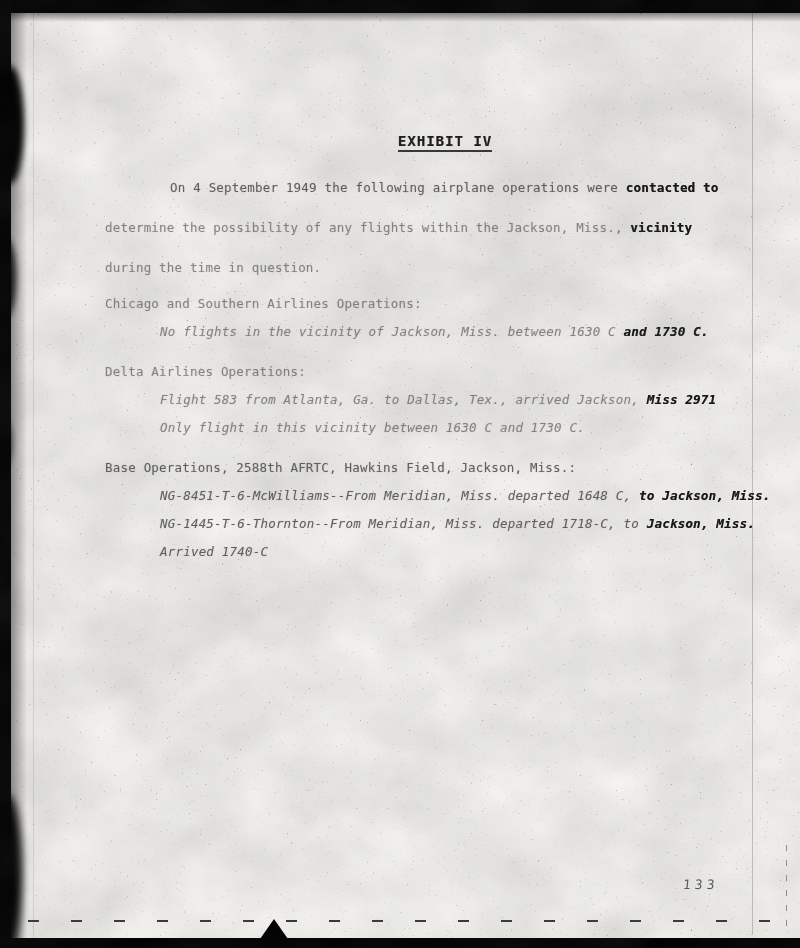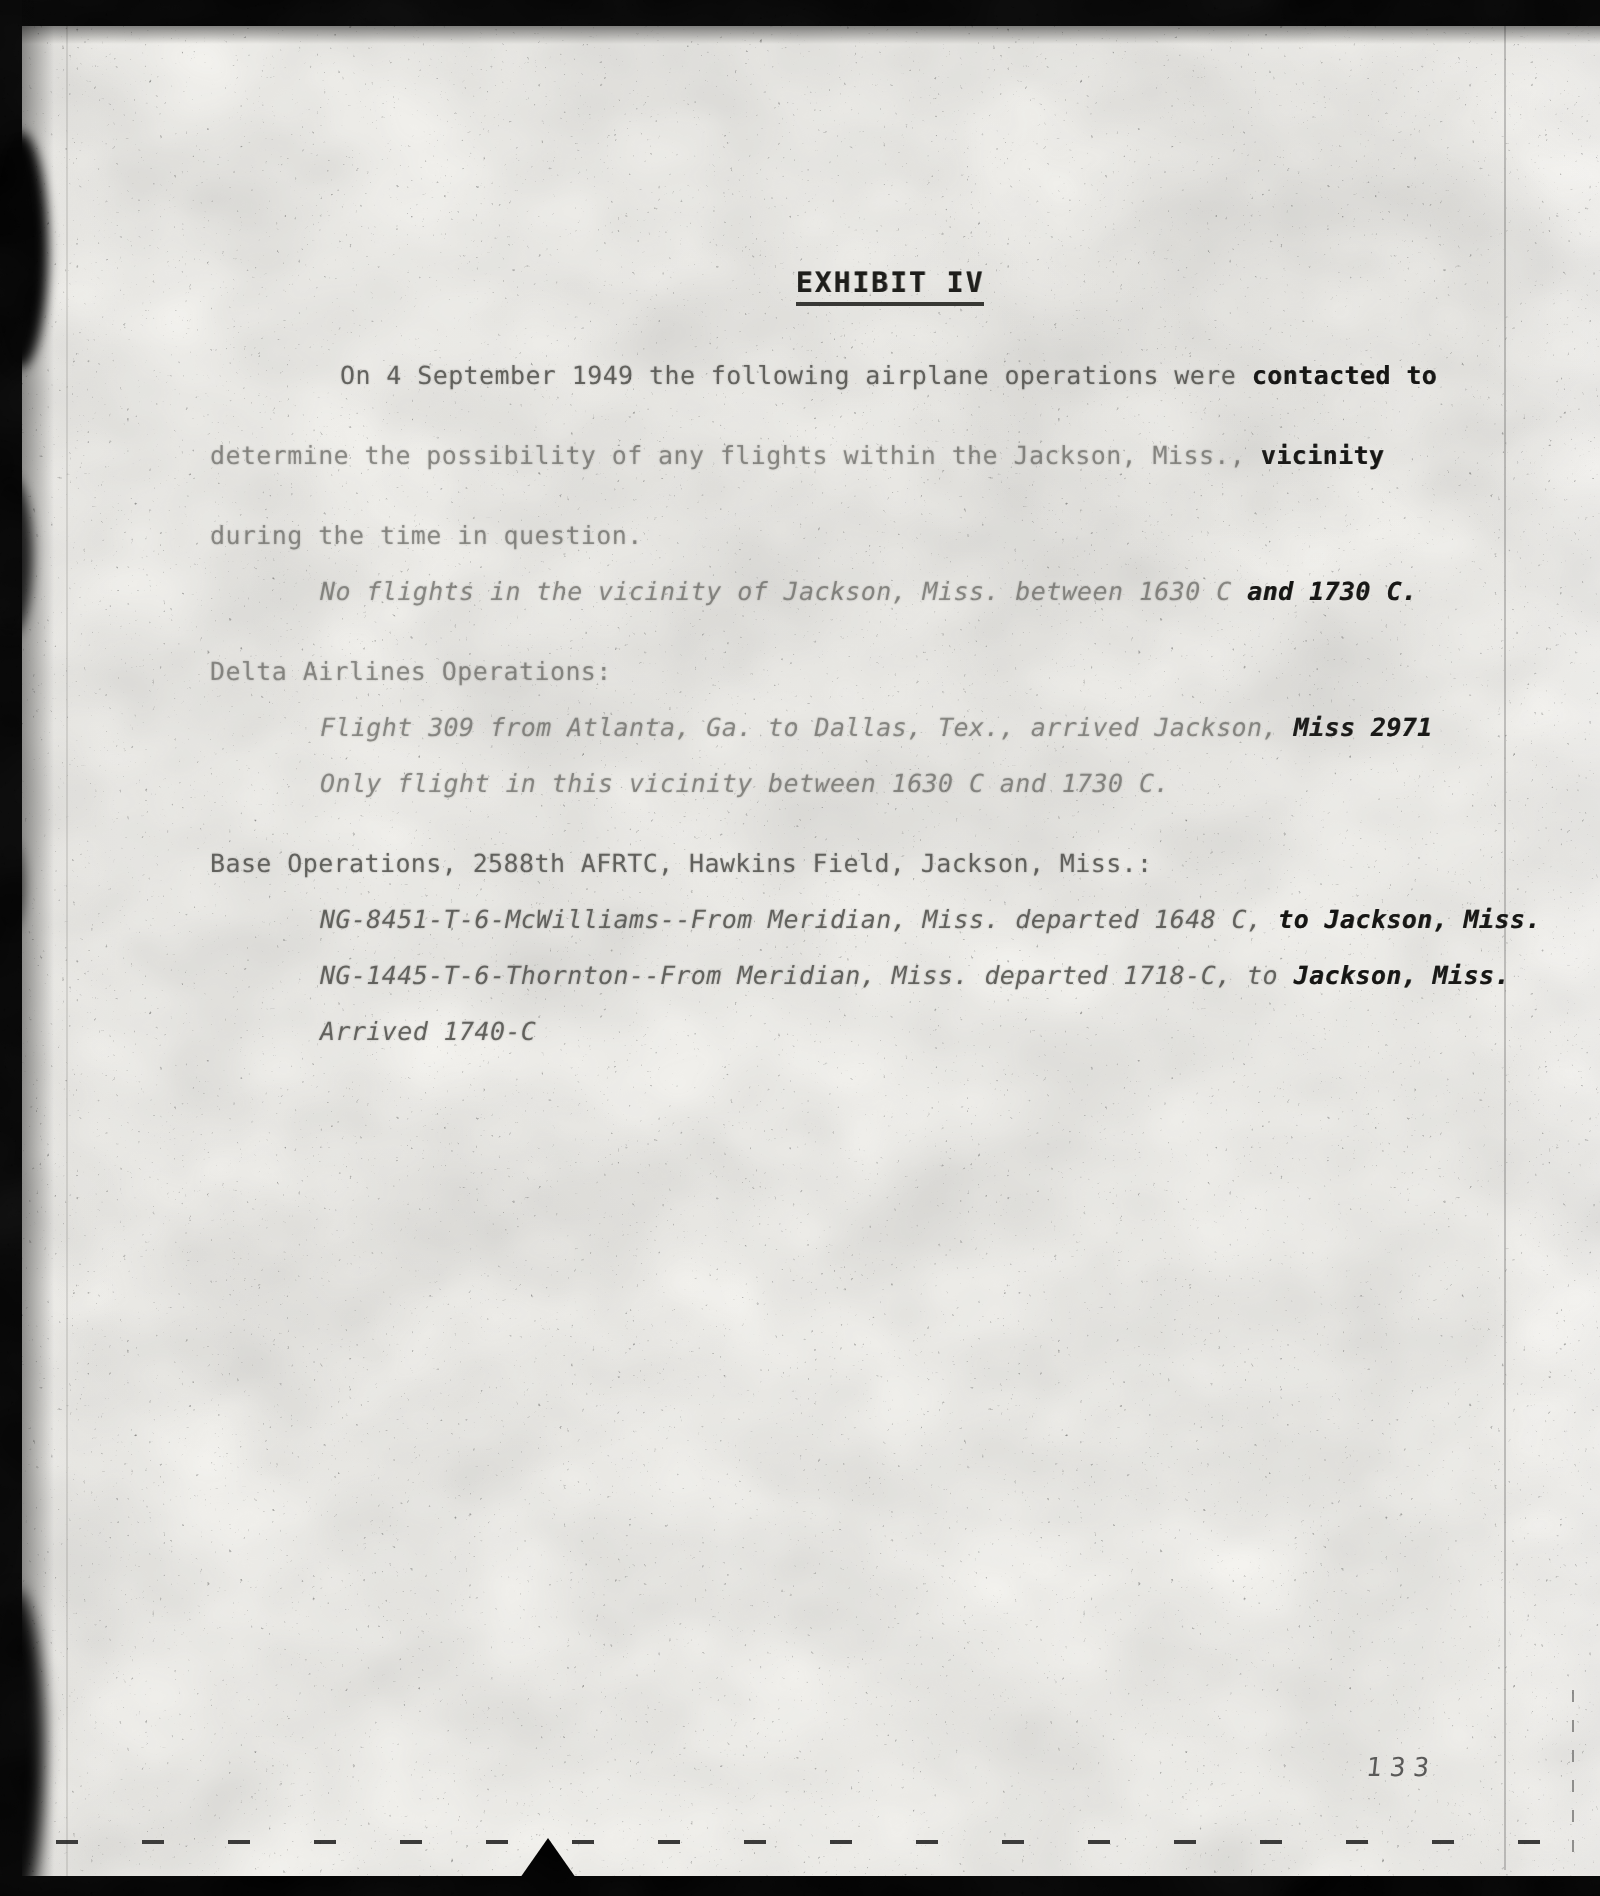--- a/index.html
+++ b/index.html
@@ -64,23 +64,24 @@
 
 <div class="scan">
   <div class="paper">
     <div class="exhibit-title-wrap">
       <span class="exhibit-title">EXHIBIT IV</span>
     </div>
     <div class="doc-body">
         <div class="line indent-para"><span class="seg-normal">On 4 September 1949 the following airplane operations were </span><span class="seg-bold">contacted to</span></div>
         <div class="line indent-none"><span class="seg-faint">determine the possibility of any flights within the Jackson, Miss., </span><span class="seg-bold">vicinity</span></div>
         <div class="line indent-none"><span class="seg-faint">during the time in question.</span></div>
+        <div class="line indent-none space-before"><span class="seg-faint">Chicago and Southern Airlines Operations:</span></div>
         <div class="line indent-sub"><span class="seg-faint">No flights in the vicinity of Jackson, Miss. between 1630 C </span><span class="seg-bold">and 1730 C.</span></div>
         <div class="line indent-none"><span class="seg-faint">Delta Airlines Operations:</span></div>
-        <div class="line indent-sub"><span class="seg-faint">Flight 309 from Atlanta, Ga. to Dallas, Tex., arrived Jackson, </span><span class="seg-bold">Miss 2971</span></div>
+        <div class="line indent-sub"><span class="seg-faint">Flight 583 from Atlanta, Ga. to Dallas, Tex., arrived Jackson, </span><span class="seg-bold">Miss 2971</span></div>
         <div class="line indent-sub"><span class="seg-faint">Only flight in this vicinity between 1630 C and 1730 C.</span></div>
         <div class="line indent-none"><span class="seg-normal">Base Operations, 2588th AFRTC, Hawkins Field, Jackson, Miss.:</span></div>
         <div class="line indent-sub"><span class="seg-normal">NG-8451-T-6-McWilliams--From Meridian, Miss. departed 1648 C, </span><span class="seg-bold">to Jackson, Miss.</span></div>
         <div class="line indent-sub"><span class="seg-normal">NG-1445-T-6-Thornton--From Meridian, Miss. departed 1718-C, to </span><span class="seg-bold">Jackson, Miss.</span></div>
         <div class="line indent-sub"><span class="seg-normal">Arrived 1740-C</span></div>
       </div>
     <div class="page-number">133</div>
   </div>
 
   <div class="vline-left"></div>

